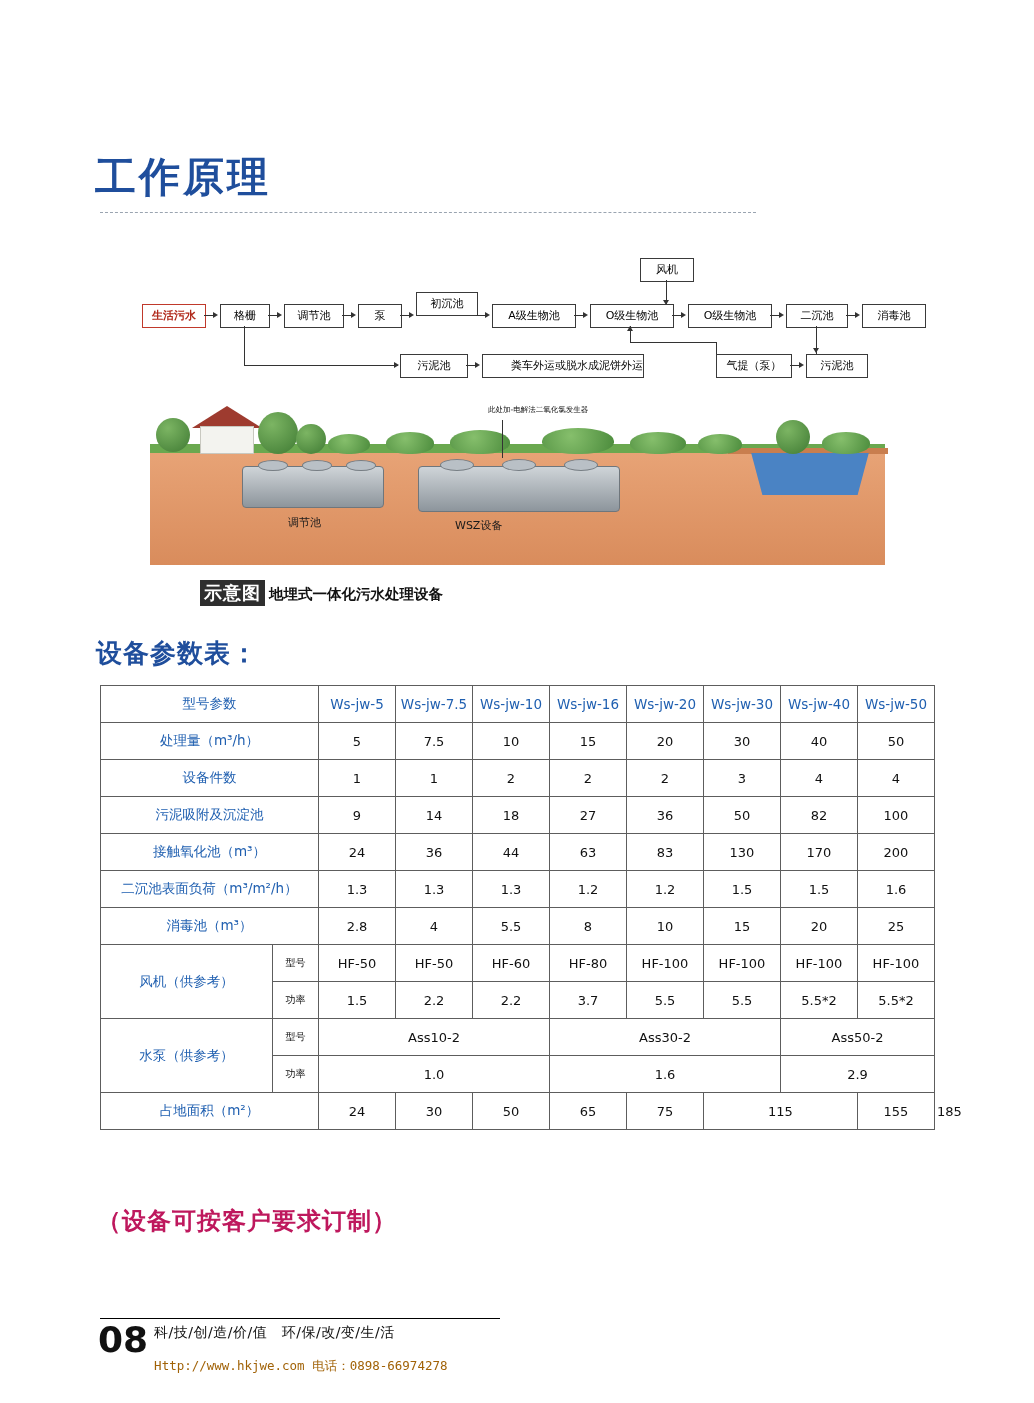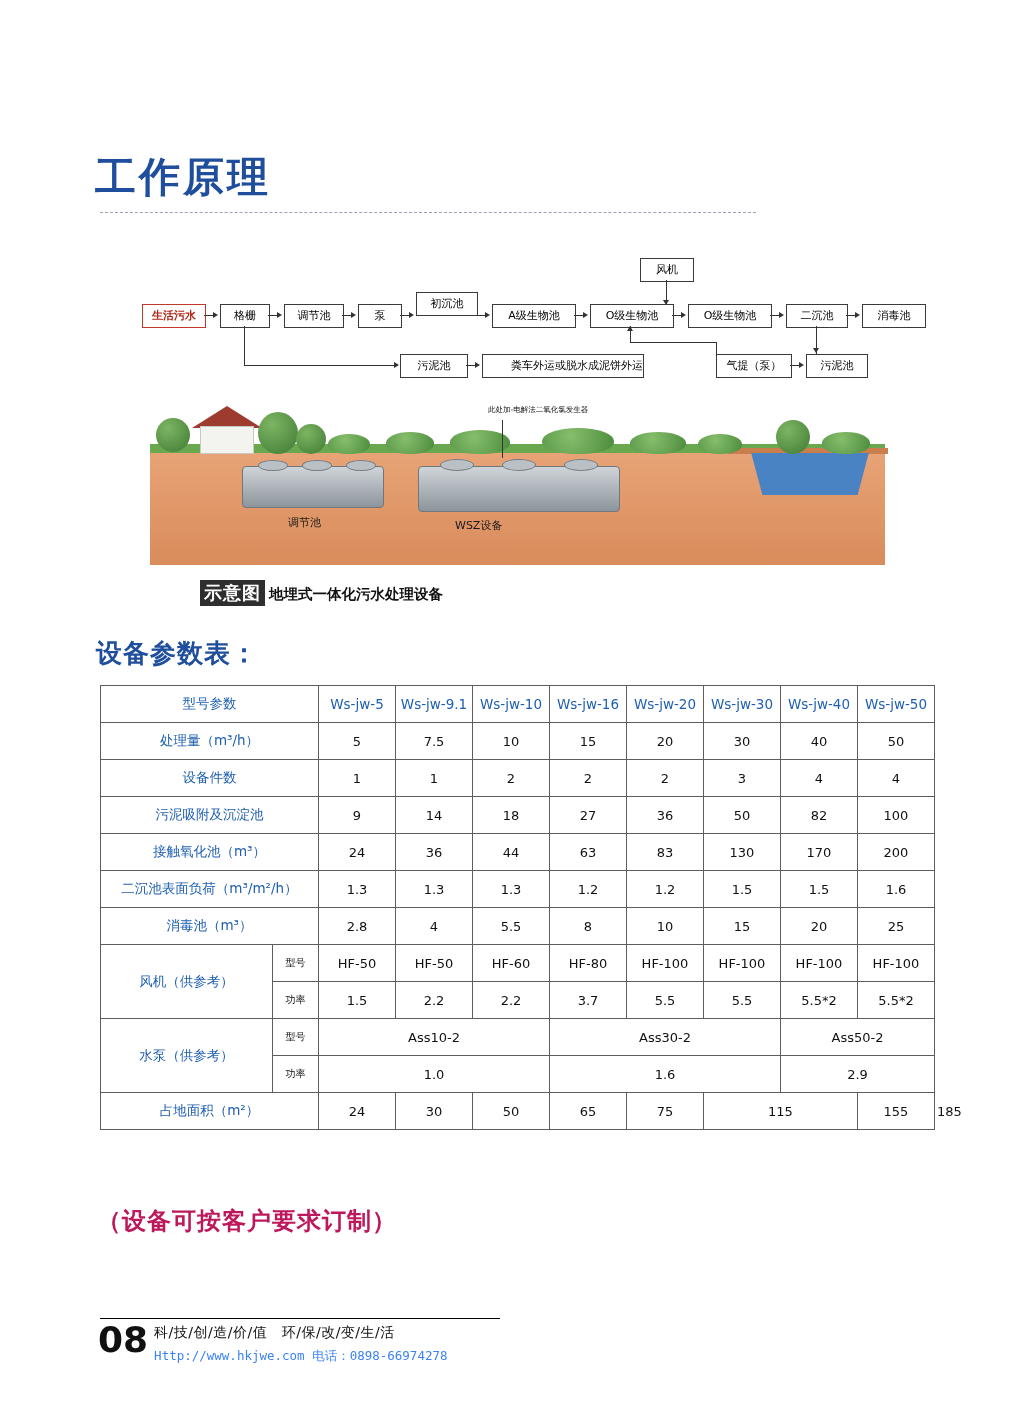--- a/index.html
+++ b/index.html
@@ -315,22 +315,22 @@
     padding-top: 2px;
   }
   .footer-slogan {
     font-size: 14px;
     color: #111;
     letter-spacing: 0.5px;
     font-family: "DejaVu Sans", "Liberation Sans", sans-serif;
   }
   .footer-contact {
     font-size: 12.5px;
-    color: #3b82f6;
-    margin-top: 6px;
+    color: #a16207;
+    margin-top: 16px;
     font-family: "DejaVu Sans Mono", "Liberation Mono", monospace;
   }
 </style>
 </head>
 <body>
 
 <div class="page">
 
   <div class="title-block">
     <div class="main-title">工作原理</div>
@@ -463,21 +463,21 @@
           <col class="col-data">
         <col class="col-data">
           <col class="col-data">
           <col class="col-data">
           <col class="col-data">
       </colgroup>
       <tbody>
         <tr>
           <td class="hdr" colspan="2">型号参数</td>
           <td class="hdr">Ws-jw-5</td>
-          <td class="hdr">Ws-jw-9.1</td>
+          <td class="hdr">Ws-jw-7.5</td>
           <td class="hdr">Ws-jw-10</td>
           <td class="hdr">Ws-jw-16</td>
           <td class="hdr">Ws-jw-20</td>
           <td class="hdr">Ws-jw-30</td>
           <td class="hdr">Ws-jw-40</td>
           <td class="hdr">Ws-jw-50</td>
         </tr>
 
         <tr>
           <td class="rowlab" colspan="2">处理量（m³/h）</td>

